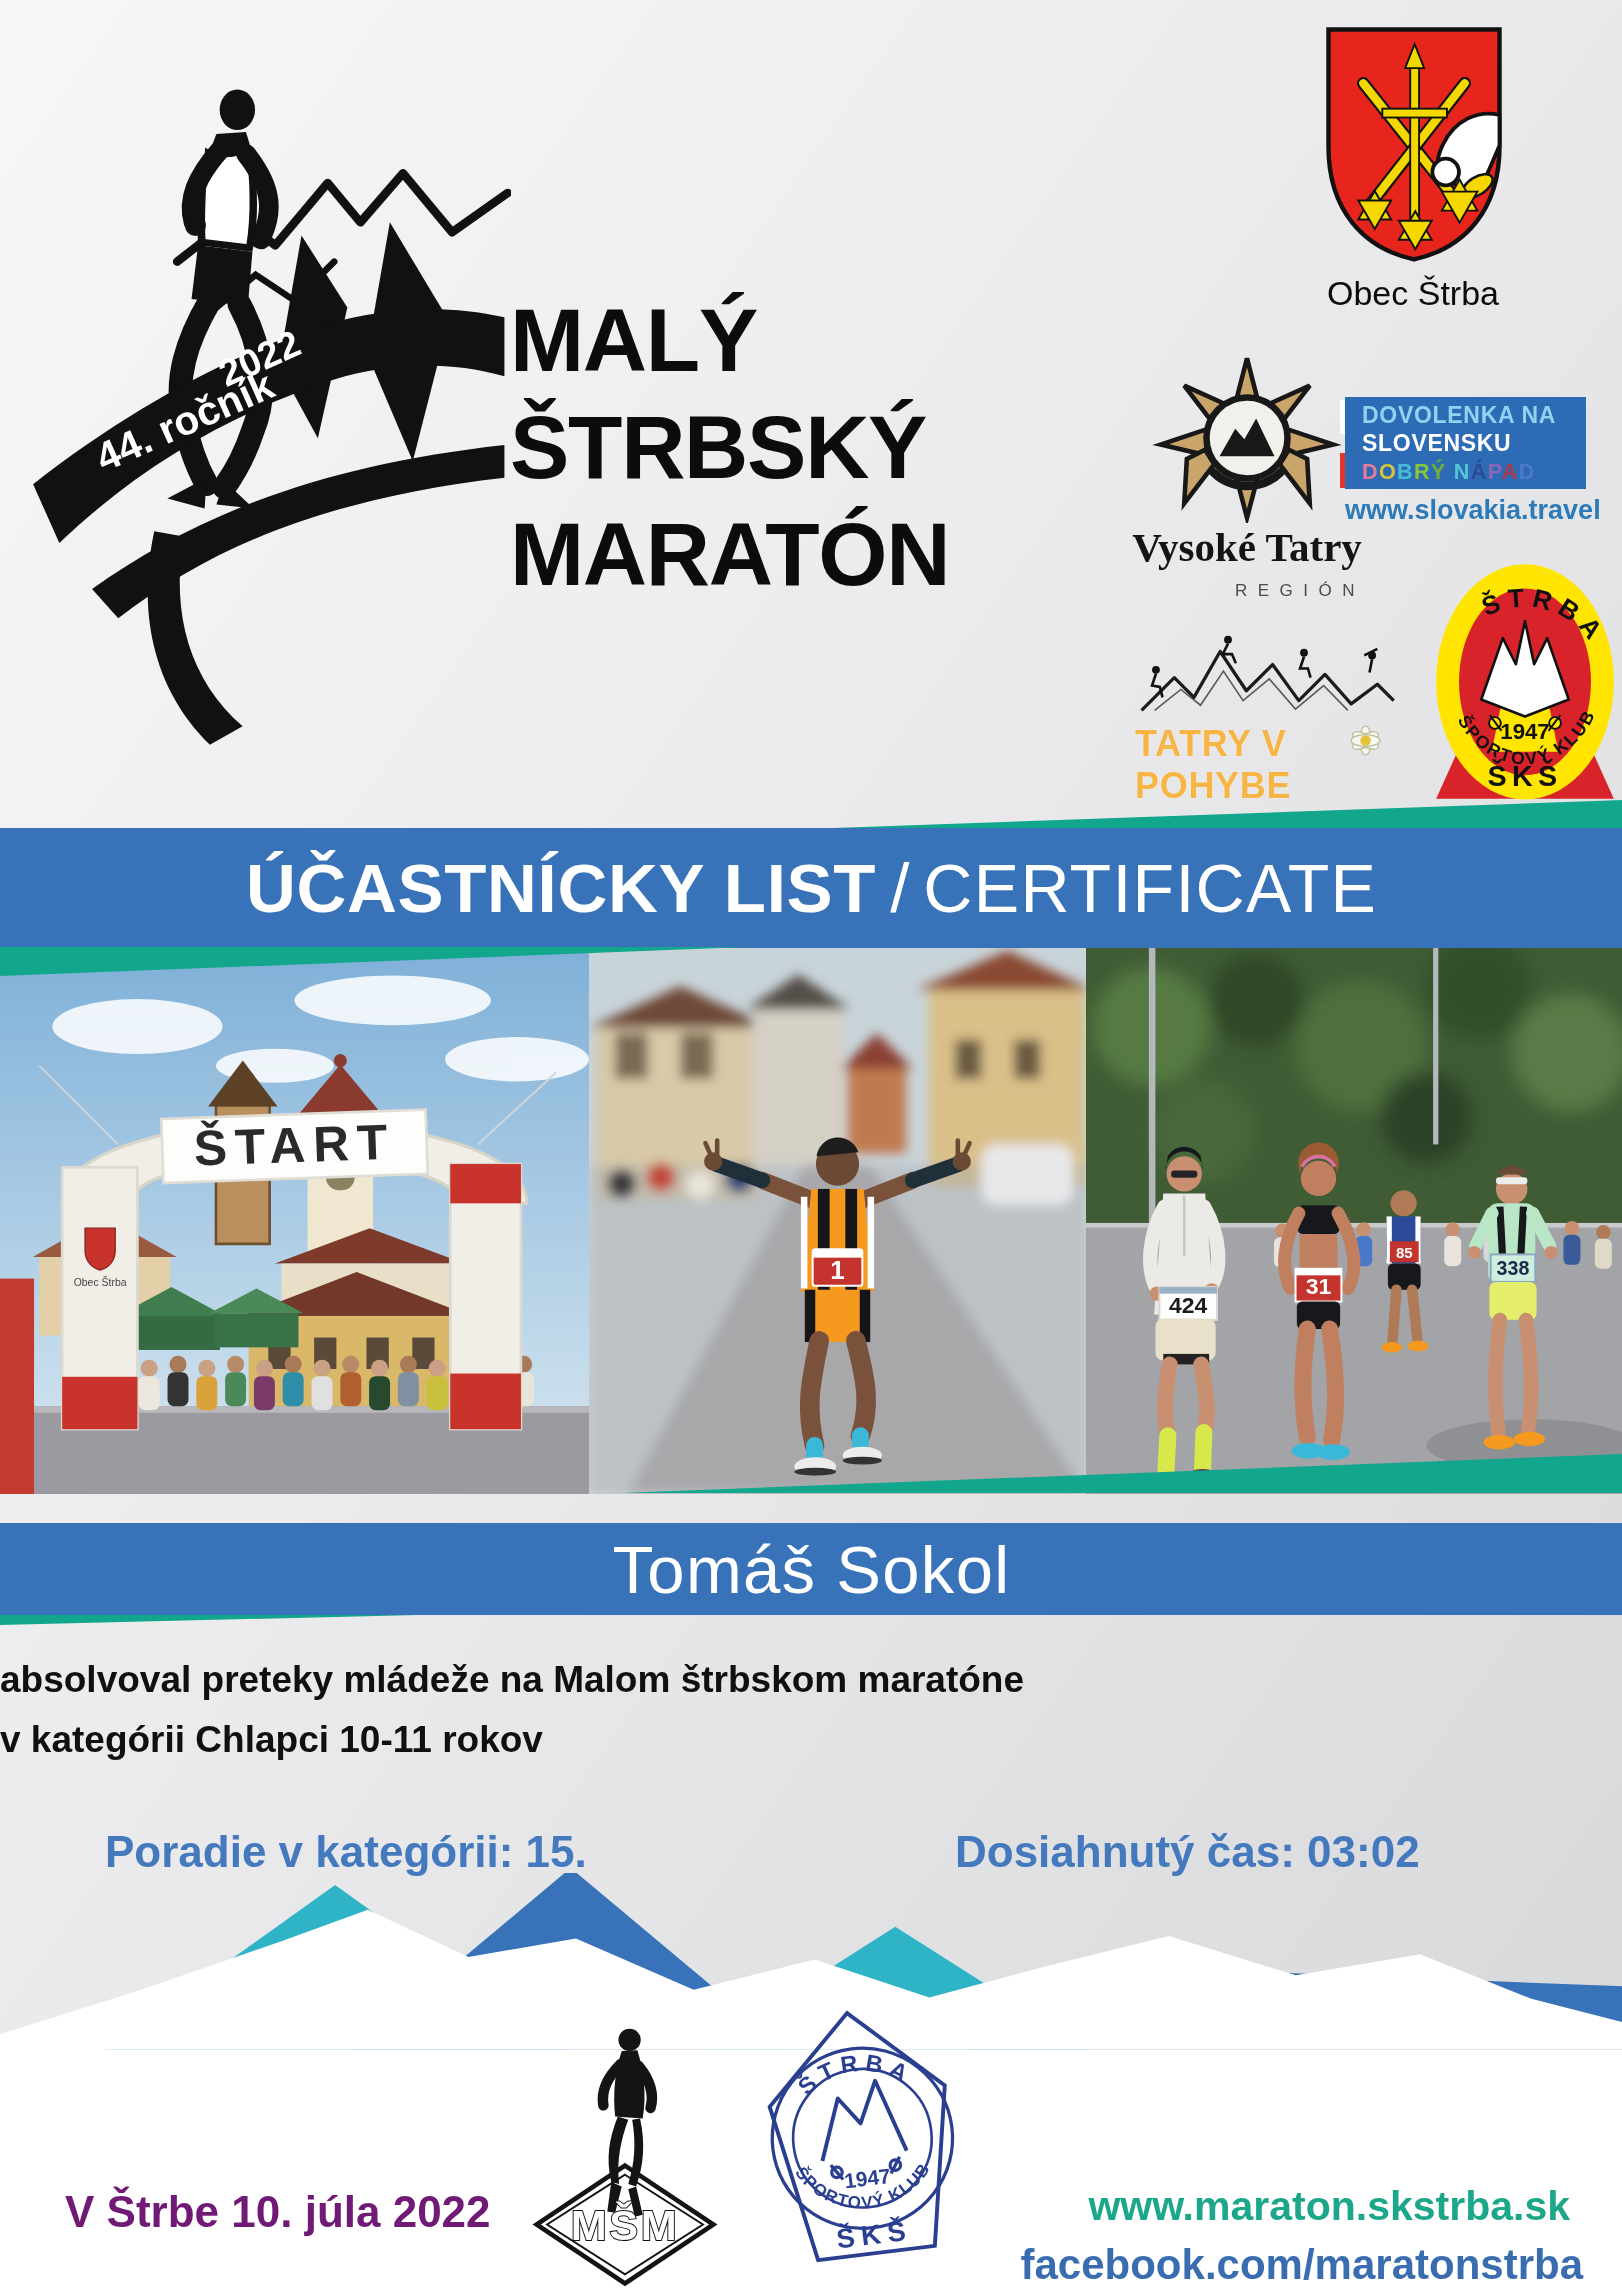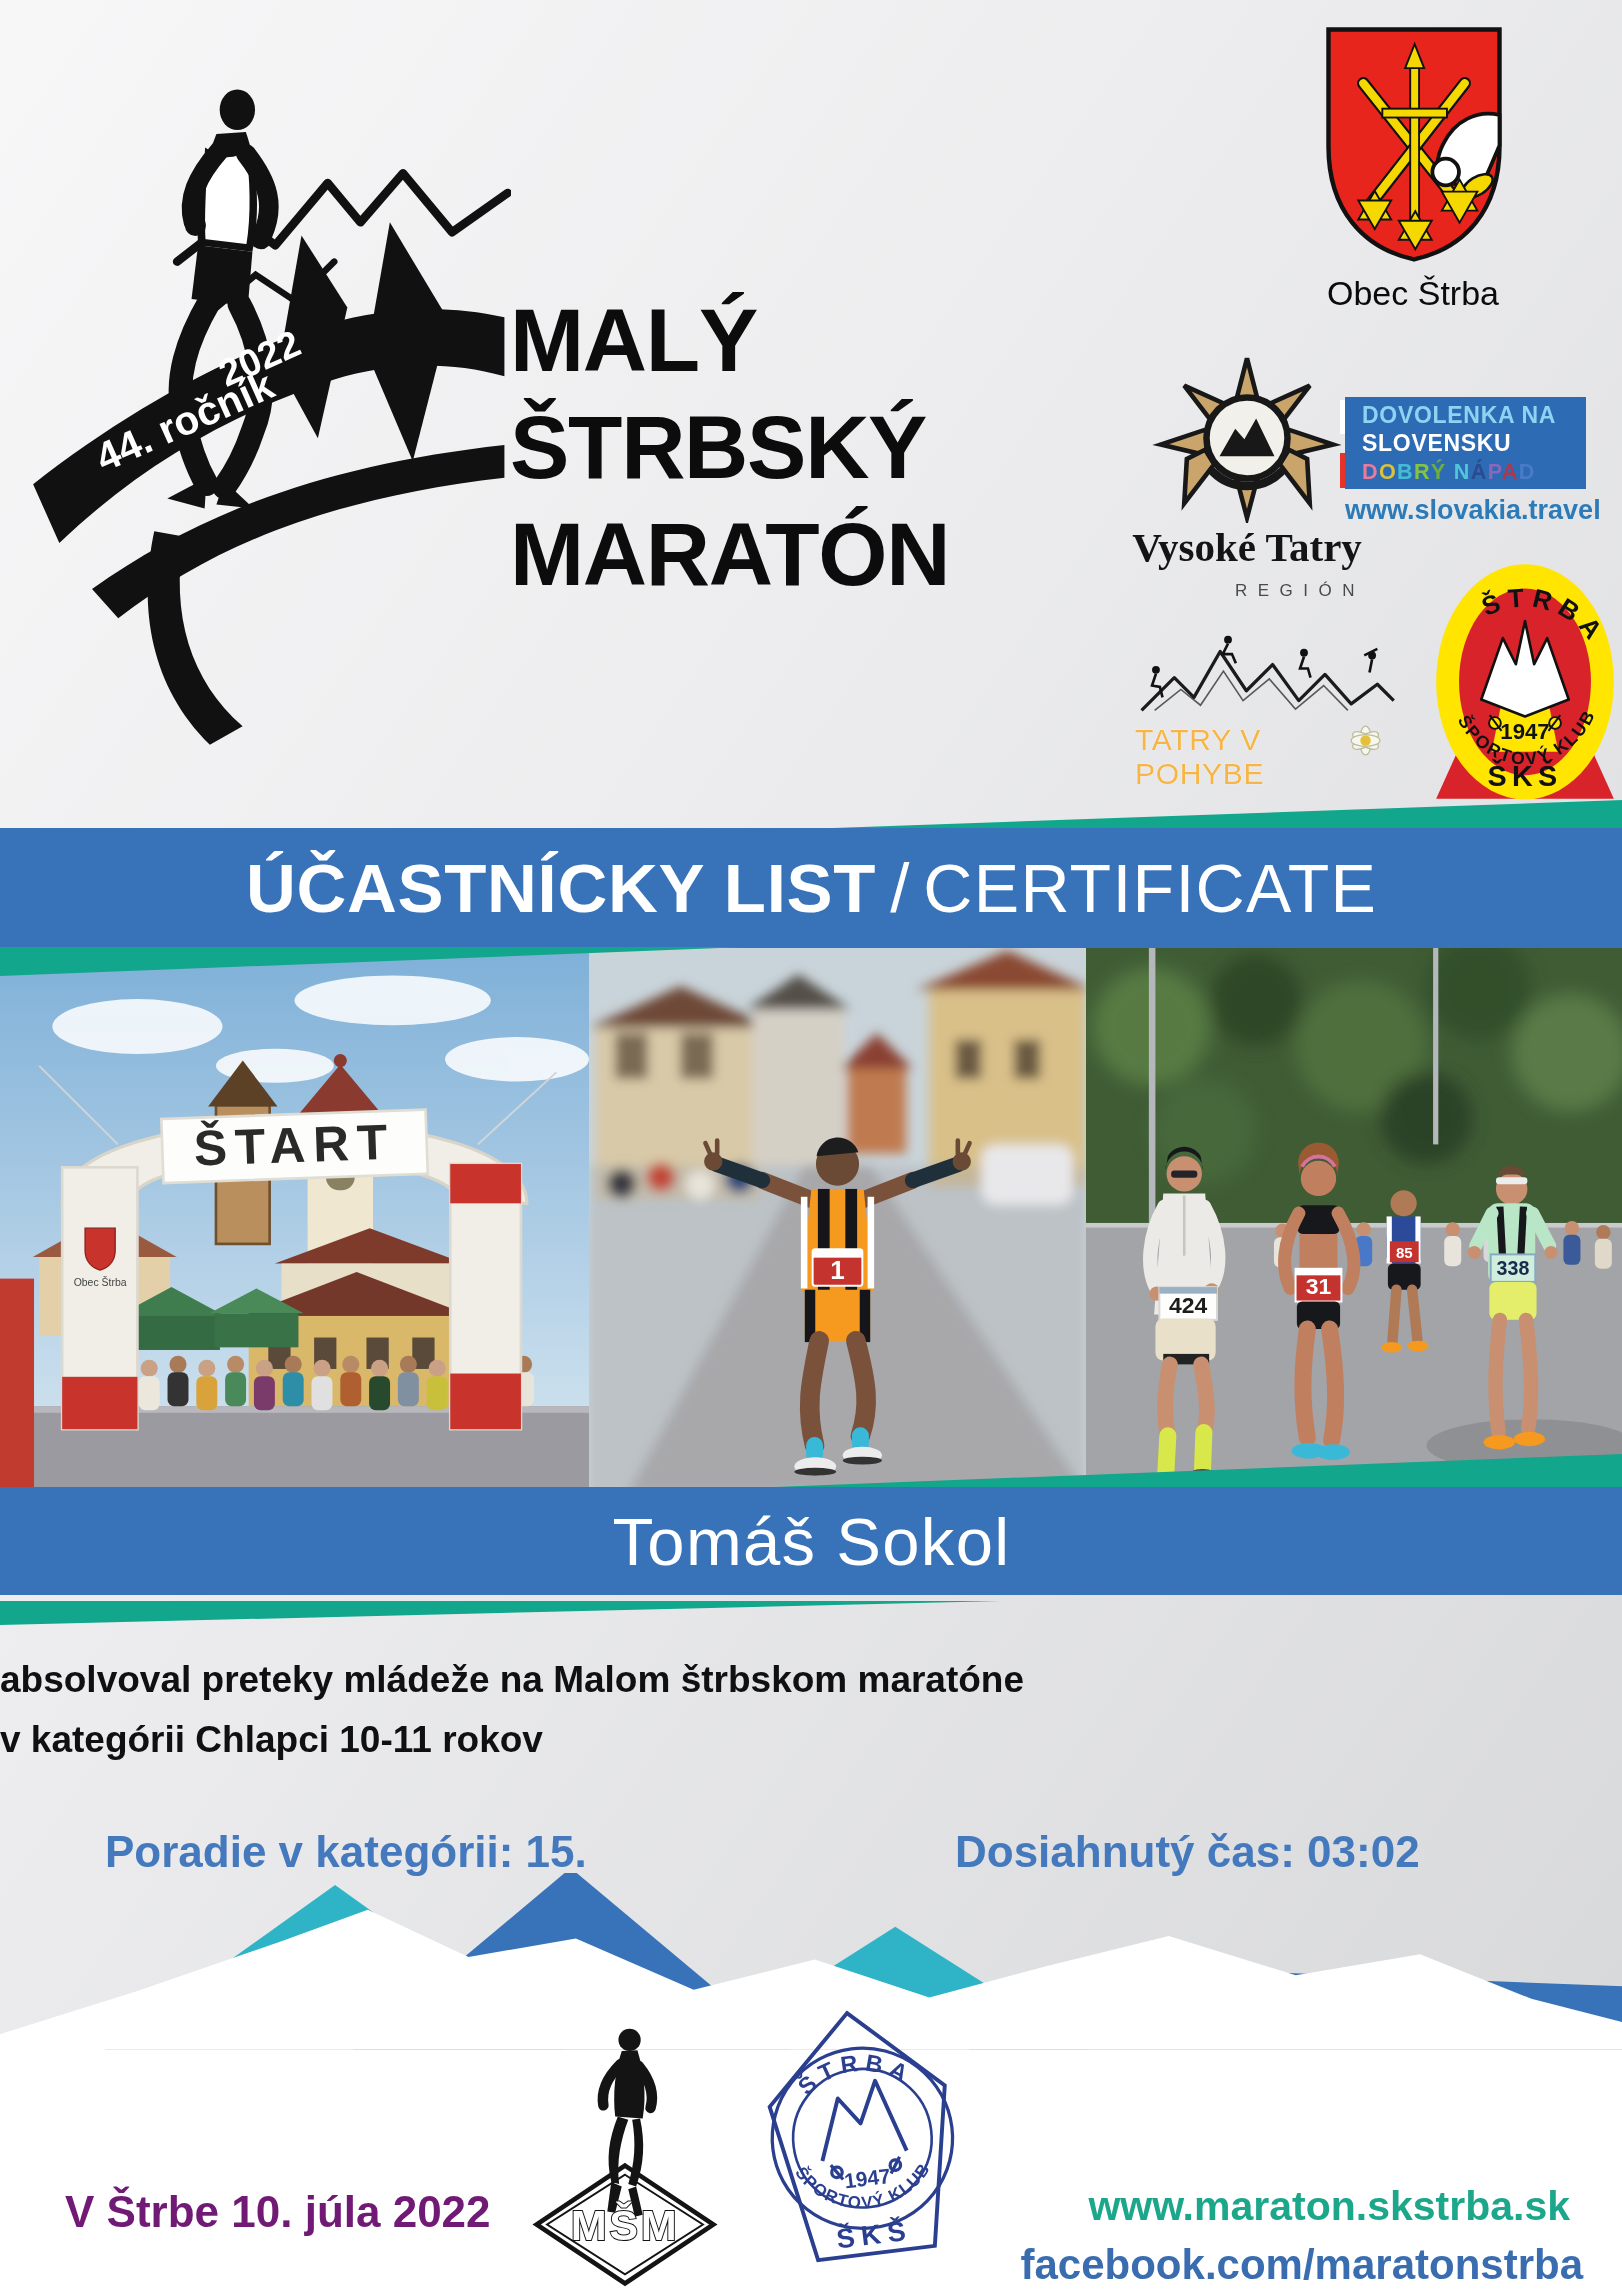--- a/index.html
+++ b/index.html
@@ -13,34 +13,34 @@
   .vt-name{left:1129px;top:523px;width:236px;text-align:center;font-size:41px;font-weight:700;
            font-family:"Liberation Serif",serif;color:#141414;}
   .vt-region{left:1129px;top:581px;width:236px;text-align:right;font-size:17px;letter-spacing:10.5px;color:#4a4a4a;}
   .dovolenka-box{left:1345px;top:397px;width:241px;height:92px;background:#2d6cb5;}
   .dovolenka-box .l1{position:absolute;left:17px;top:5.2px;font-size:23px;font-weight:700;color:#8fd2f2;letter-spacing:0.7px;}
   .dovolenka-box .l2{position:absolute;left:17px;top:33px;font-size:23px;font-weight:700;color:#ffffff;letter-spacing:0.7px;}
   .dovolenka-box .l3{position:absolute;left:17px;top:62px;font-size:21.6px;font-weight:700;letter-spacing:1.3px;}
   .dovolenka-white-bar{position:absolute;left:-5.2px;top:2.6px;width:5.2px;height:34px;background:#fff;}
   .dovolenka-red-bar{position:absolute;left:-5.2px;top:56px;width:5.2px;height:35px;background:#e63329;}
   .slovakia-url{left:1345px;top:495px;width:241px;text-align:center;font-size:27px;font-weight:700;color:#2c7bb8;}
-  .tvp-caption{left:0;top:111px;width:216px;font-size:30px;font-weight:400;color:#f6b544;letter-spacing:0.7px;
+  .tvp-caption{left:0;top:111px;width:216px;font-size:36px;font-weight:700;color:#f6b544;letter-spacing:0.7px;
                text-shadow:0 0 1.3px #fff;}
   .teal{background:#12a68c;}
   .wedge-tr{clip-path:polygon(0 100%,100% 0,100% 100%);}
   .wedge-bl{clip-path:polygon(0 0,100% 0,0 100%);}
   .cert-banner{left:0;top:828px;width:1623px;height:120px;background:#3873b9;display:flex;
                align-items:center;justify-content:center;gap:14px;color:#fff;}
   .cert-banner .sk{font-size:69px;font-weight:700;letter-spacing:0.7px;}
   .cert-banner .dv{font-size:69px;font-weight:400;}
   .cert-banner .en{font-size:68px;font-weight:400;letter-spacing:1.3px;}
   .photo-strip{left:0;top:948px;width:1623px;height:546px;display:flex;}
   .photo{position:relative;height:546px;overflow:hidden;}
   .photo svg{display:block;width:100%;height:100%;}
-  .name-band{left:0;top:1487px;width:1623px;height:108px;background:#3873b9;display:flex;
+  .name-band{left:0;top:1523px;width:1623px;height:92px;background:#3873b9;display:flex;
              align-items:center;justify-content:center;}
   .name-band span{color:#fff;font-size:67px;font-weight:400;letter-spacing:1.3px;}
   .statement{left:0;top:1650px;width:1623px;text-align:left;font-size:37px;font-weight:700;
              color:#101010;line-height:60px;}
   .result{font-size:44px;font-weight:700;color:#4579bd;}
   .dateline{left:65px;top:2187px;font-size:44px;font-weight:700;color:#701a75;}
   .weburl{left:968px;top:2183px;width:602px;text-align:right;font-size:41px;font-weight:700;color:#1ca78b;}
   .fburl{left:968px;top:2241px;width:615px;text-align:right;font-size:42px;font-weight:700;color:#3a6cb0;}
   .white-bottom{left:0;top:2047px;width:1623px;height:249px;background:#ffffff;}
 </style>

